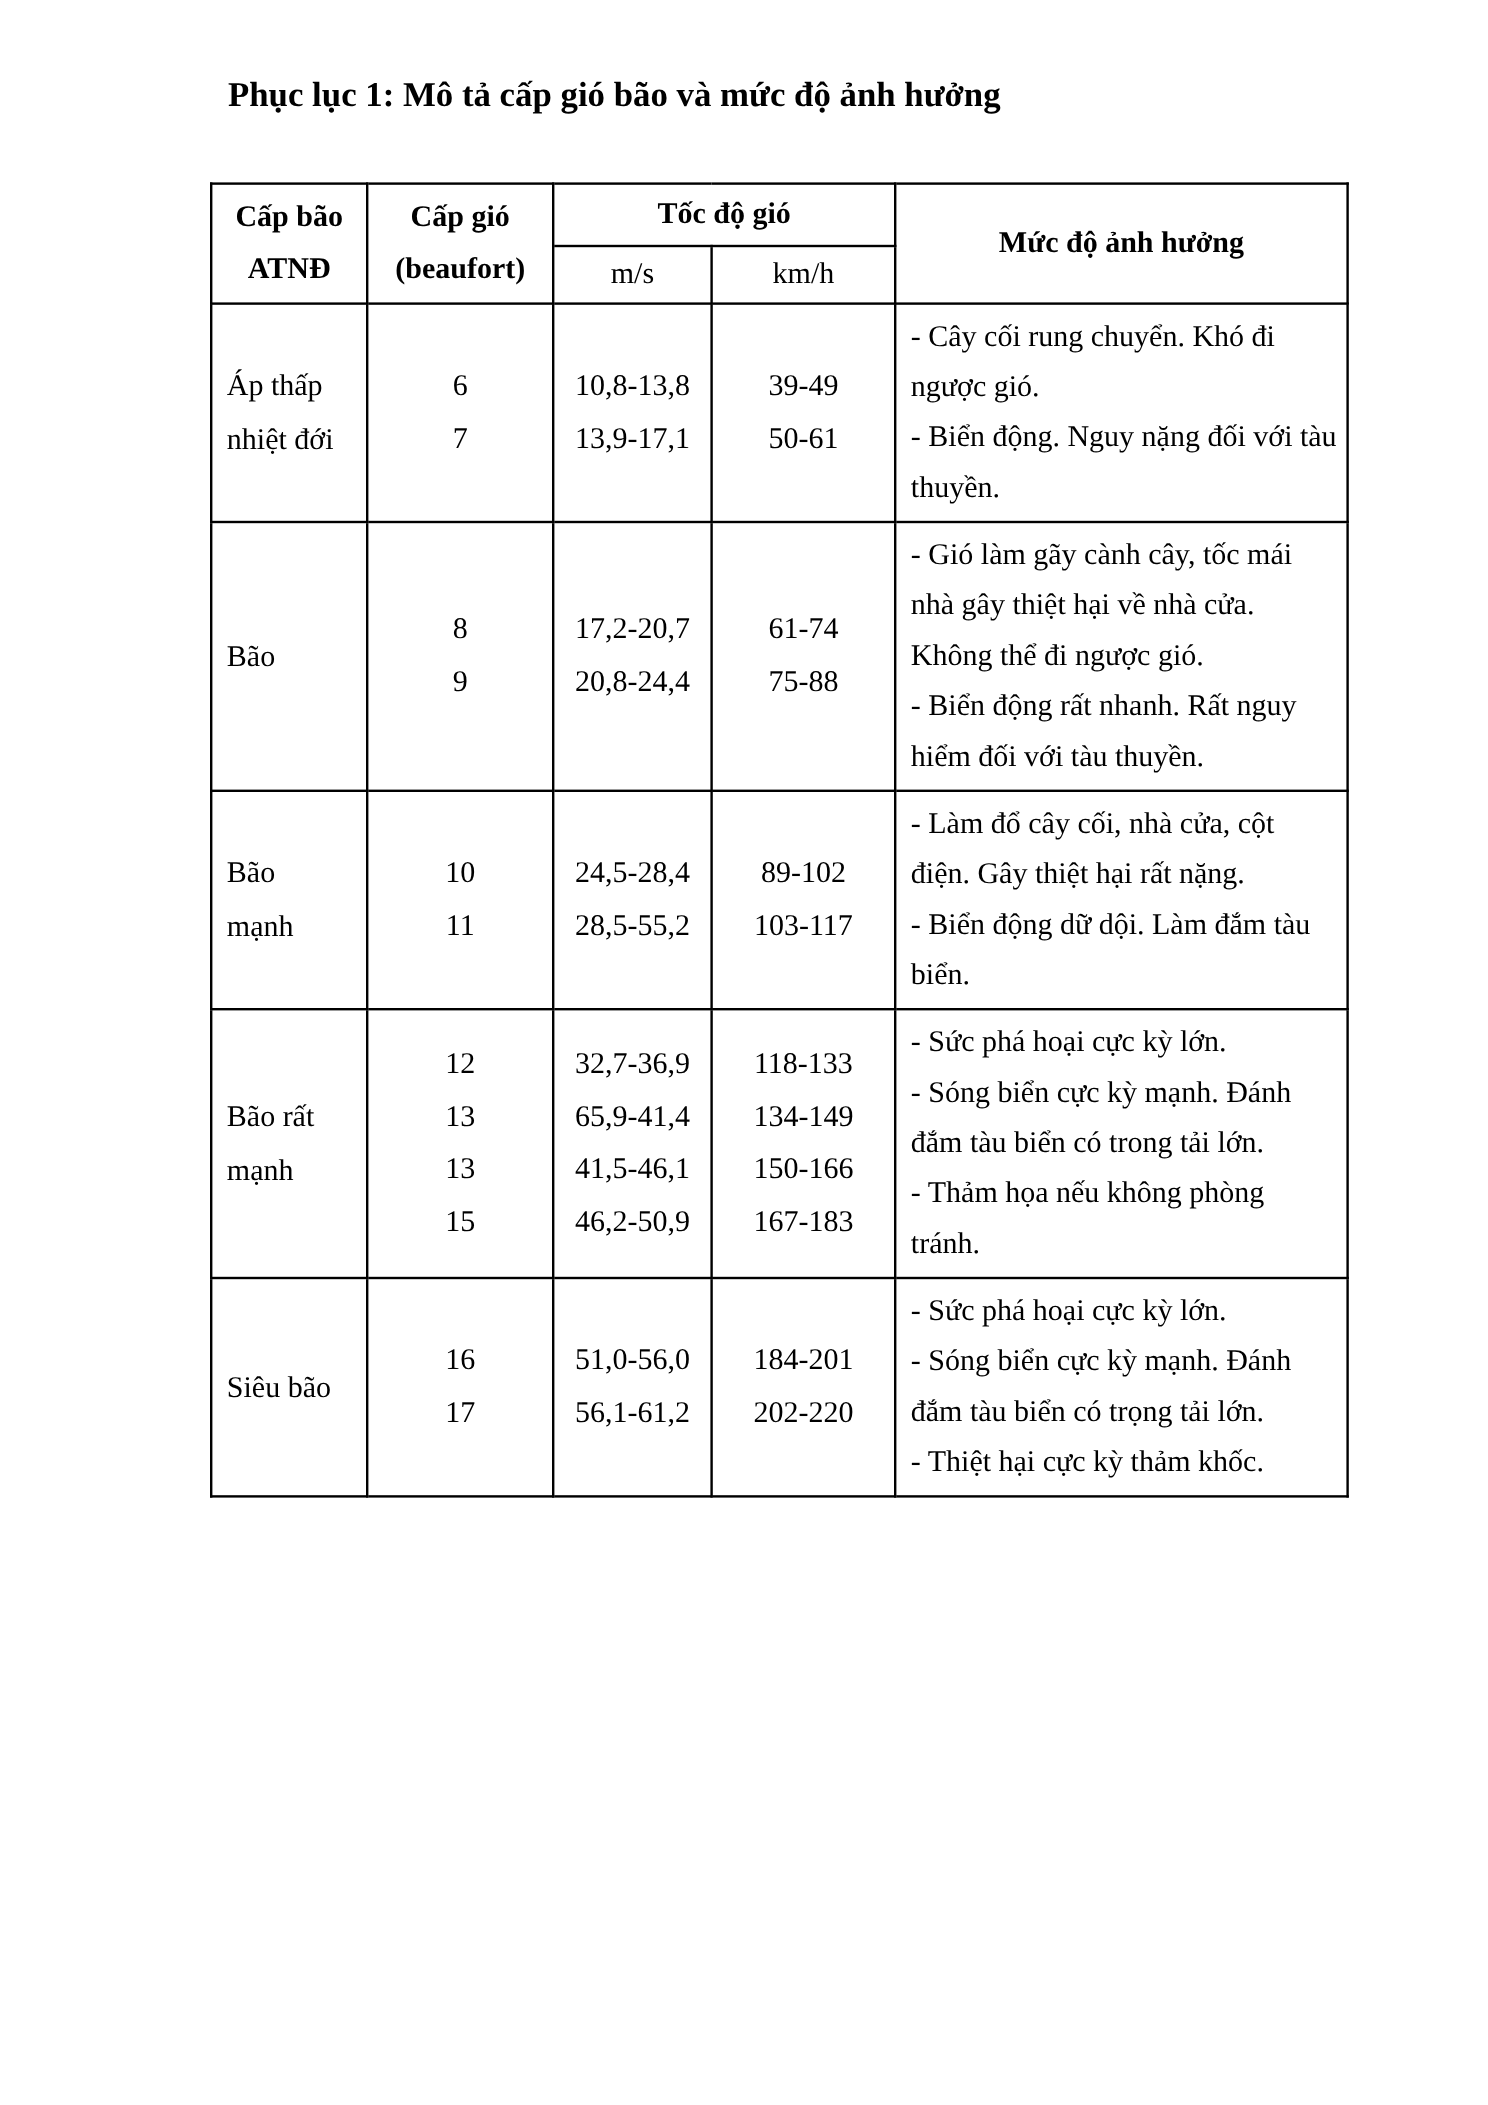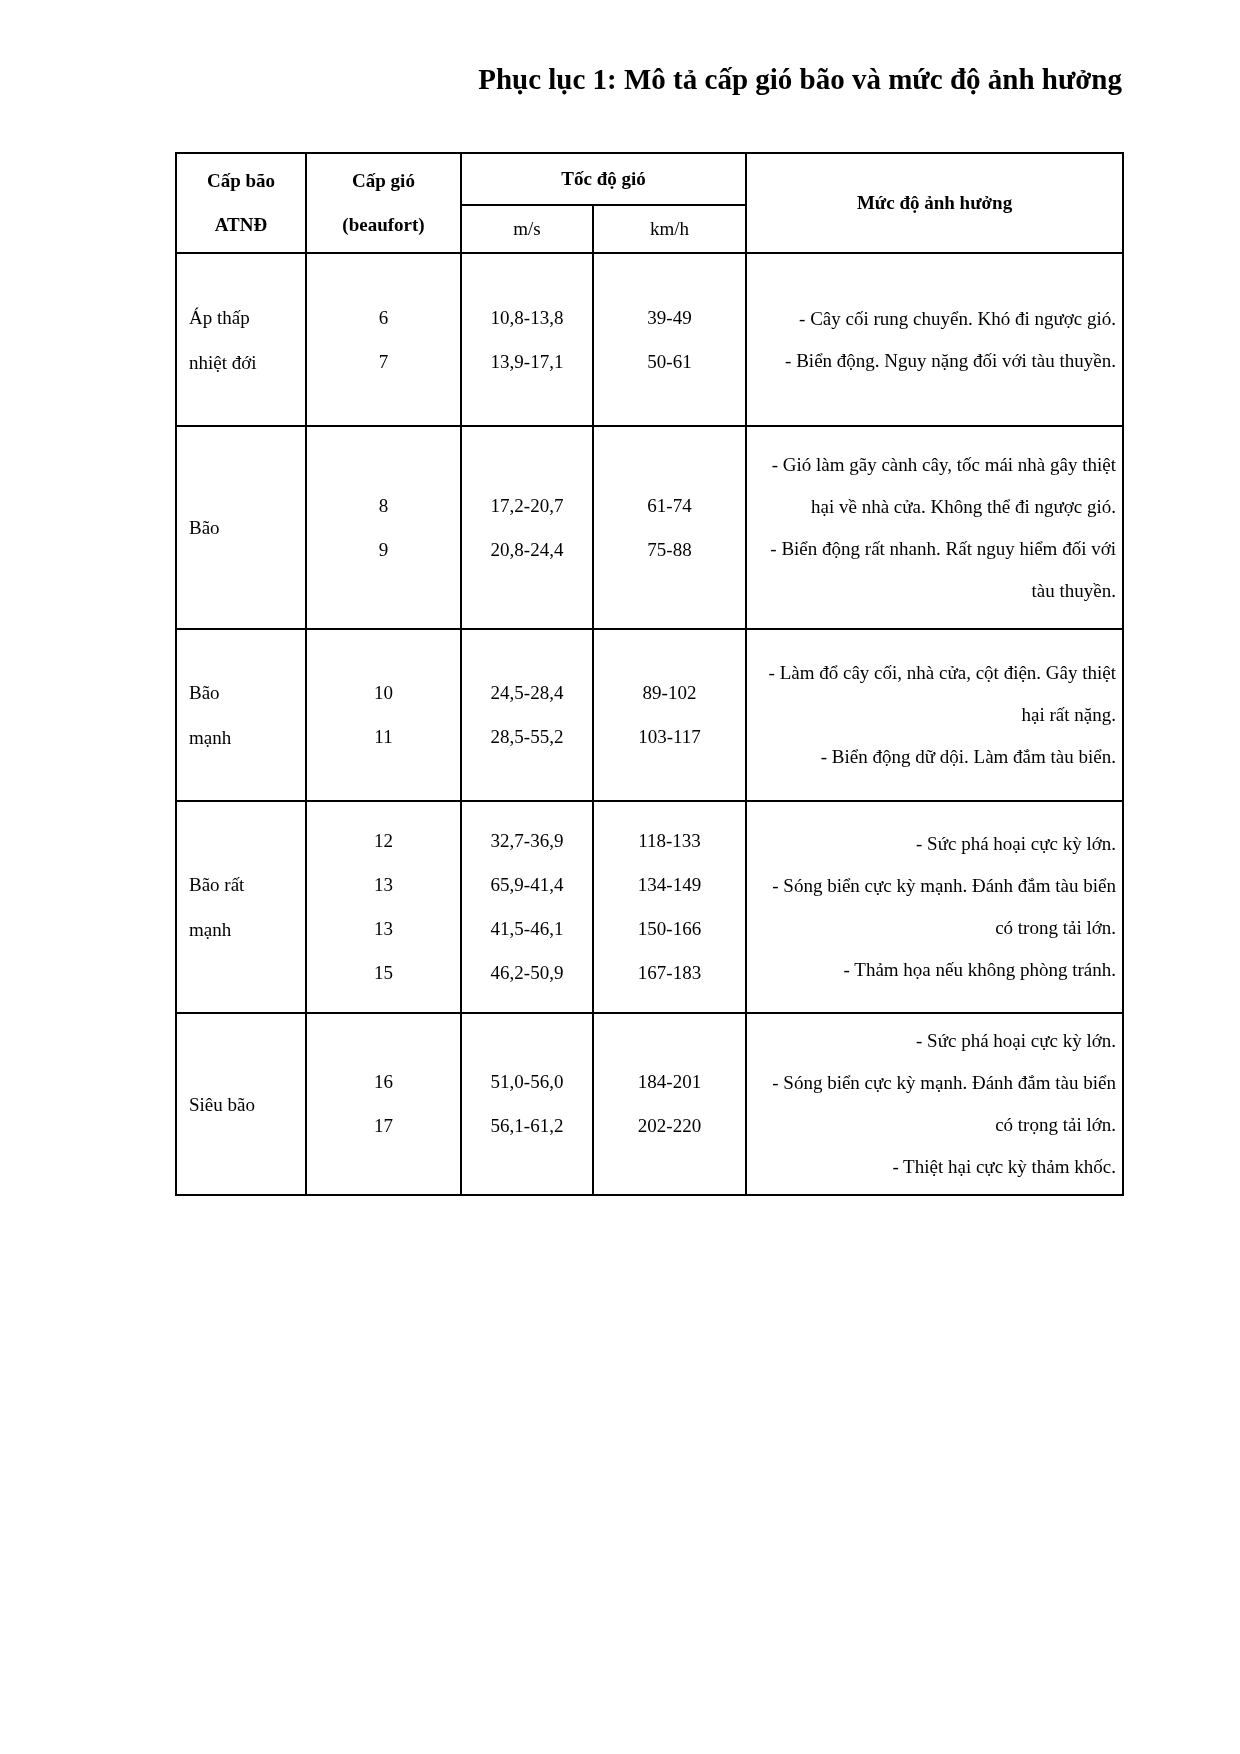--- a/index.html
+++ b/index.html
@@ -5,33 +5,33 @@
   html, body { margin: 0; padding: 0; }
   body {
     width: 1240px; height: 1754px;
     background: #ffffff;
     color: #000000;
     font-family: "Liberation Serif", "DejaVu Serif", serif;
     position: relative;
   }
   .doc-title {
     position: absolute;
-    left: 175px; top: 60px; width: 947px;
-    text-align: right;
+    left: 190px; top: 60px; width: 947px;
+    text-align: left;
     font-weight: bold;
     font-size: 29px;
     line-height: 38px;
   }
   table.storm-table {
     position: absolute;
     left: 175px; top: 152px;
     width: 947px;
     border-collapse: collapse;
     table-layout: fixed;
-    font-size: 19px;
+    font-size: 25px;
   }
   .storm-table th, .storm-table td {
     border: 2px solid #000000;
     padding: 0;
     background: #ffffff;
   }
   .storm-table thead th {
     font-weight: bold;
     text-align: center;
     vertical-align: middle;
@@ -55,21 +55,21 @@
     line-height: 45px;
     margin-top: 20px;
   }
   td.c-val {
     vertical-align: middle;
     text-align: center;
     line-height: 44px;
   }
   td.c-impact {
     vertical-align: middle;
-    text-align: right;
+    text-align: left;
     padding: 6px 6px 6px 12px;
     line-height: 42px;
   }
   .col-storm    { width: 130px; }
   .col-beaufort { width: 155px; }
   .col-ms       { width: 132px; }
   .col-kmh      { width: 153px; }
   .col-impact   { width: 377px; }
 </style>
 </head>

